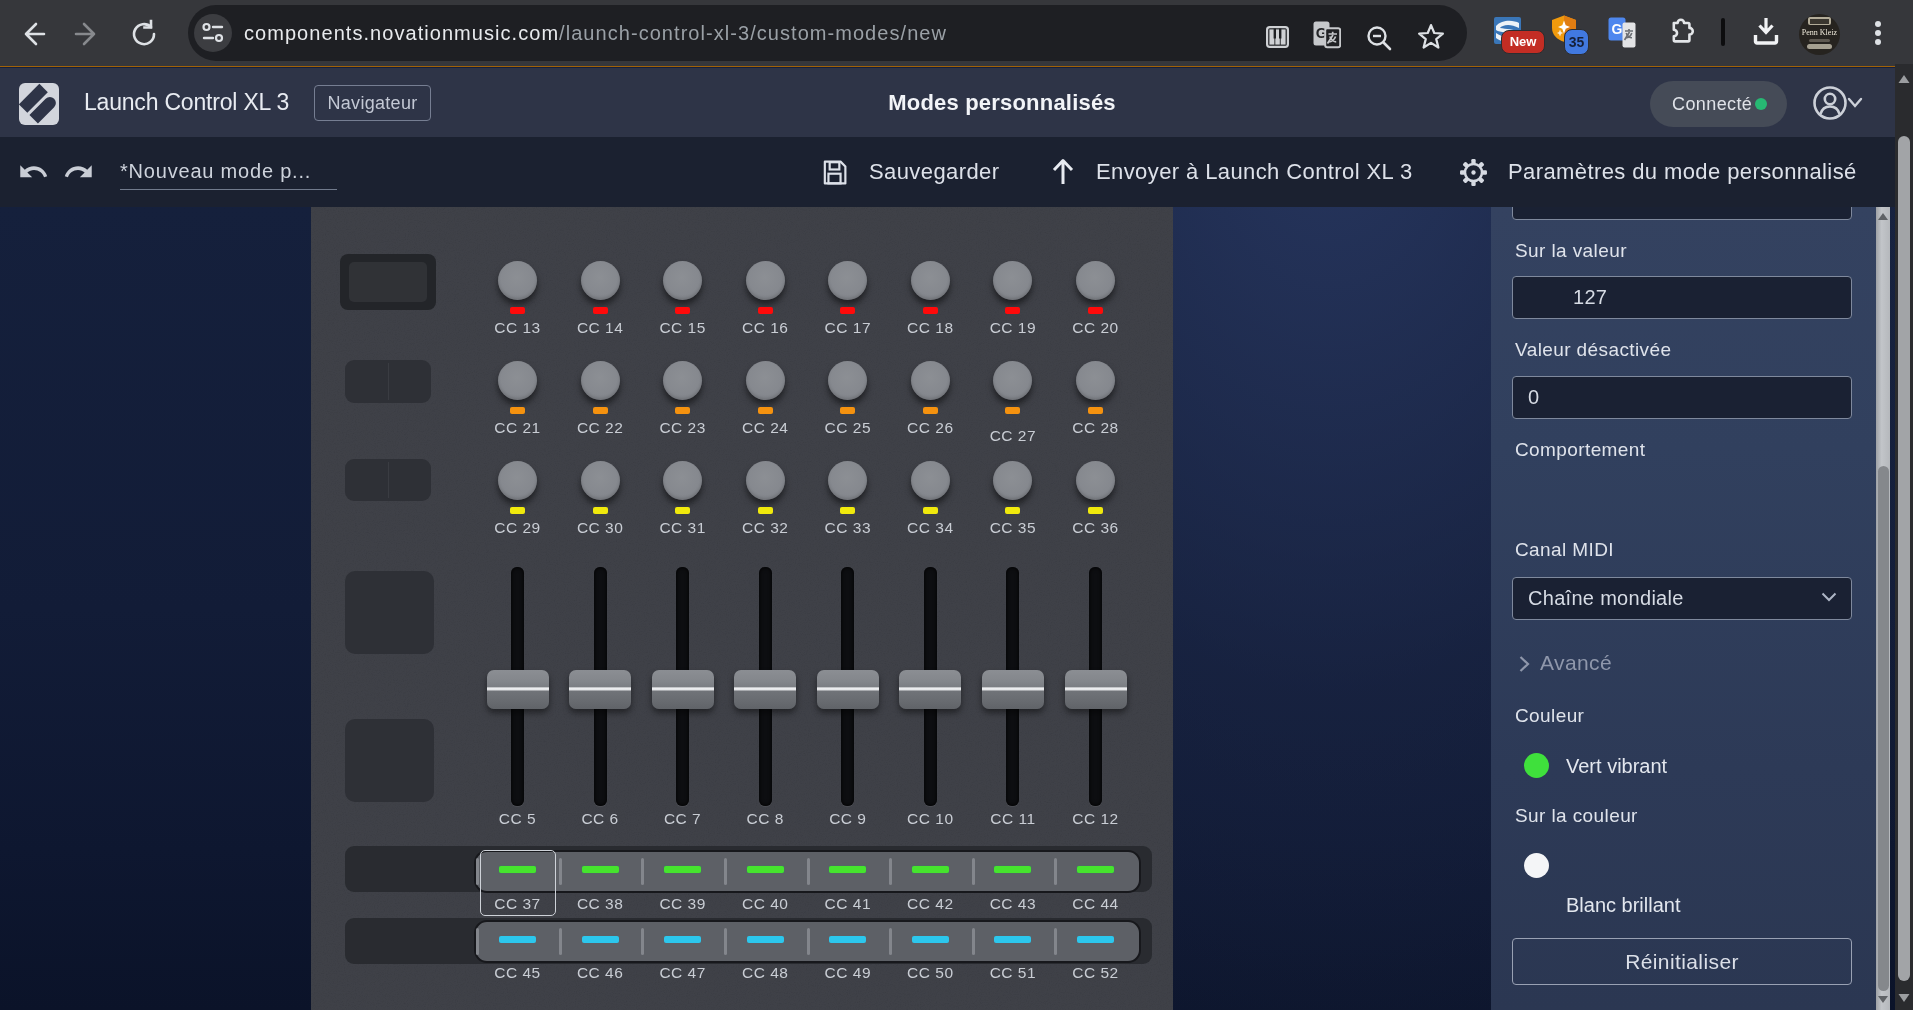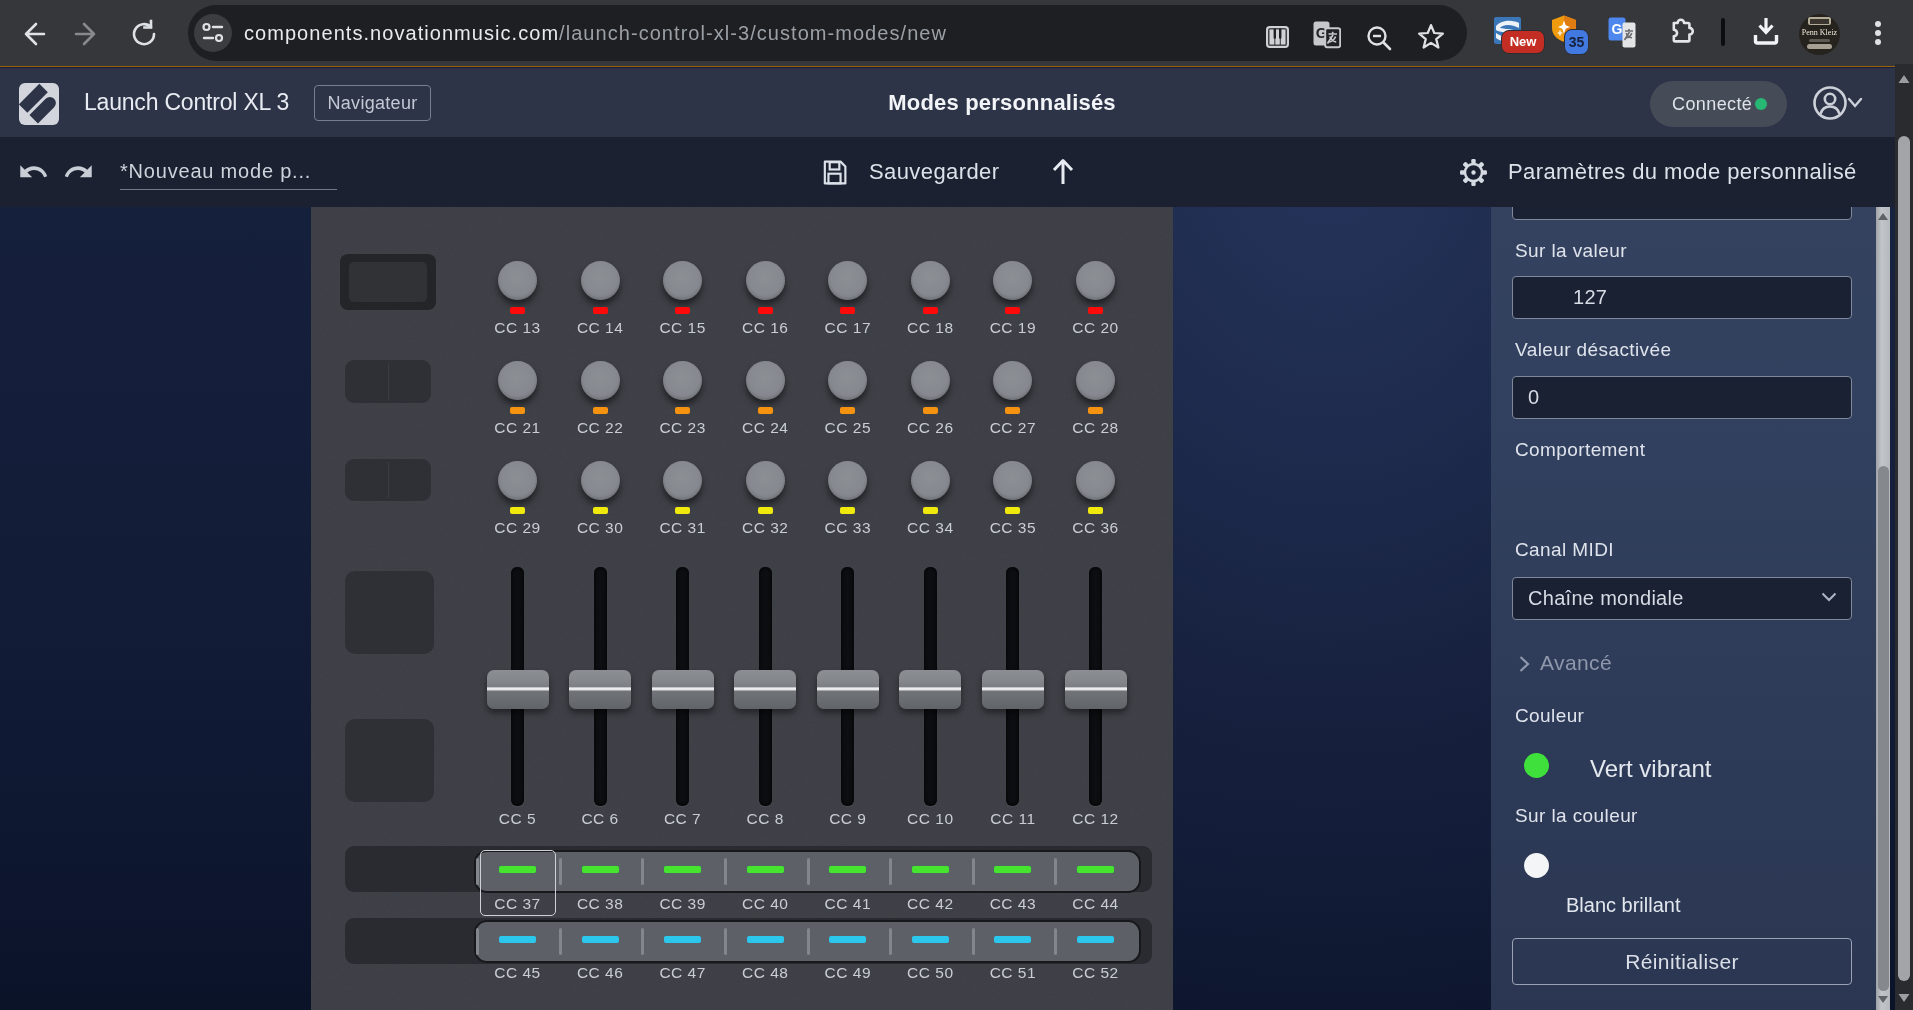--- a/index.html
+++ b/index.html
@@ -179,20 +179,21 @@
 <div id="nameinput" class="abs">*Nouveau mode p...</div>
 <svg class="abs" style="left:820px;top:21px" width="29" height="29" viewBox="0 0 24 24">
       <path d="M4 3 h13 l4 4 v14 h-17 z" stroke="#dde1e9" stroke-width="1.8" fill="none" stroke-linejoin="round"></path>
       <rect x="8" y="3.5" width="8" height="6" stroke="#dde1e9" stroke-width="1.8" fill="none"></rect>
       <rect x="7" y="13" width="10" height="8" stroke="#dde1e9" stroke-width="1.8" fill="none"></rect>
     </svg>
 <div class="abs tbtext" style="left:869px;">Sauvegarder</div>
 <svg class="abs" style="left:1050px;top:20px" width="26" height="30" viewBox="0 0 26 30">
       <path d="M13 27 V4 M4 13 L13 3.5 L22 13" stroke="#e8ebf1" stroke-width="3" fill="none" stroke-linejoin="round"></path>
     </svg>
+<div class="abs tbtext" style="left:1096px;">Envoyer à Launch Control XL 3</div>
 <svg class="abs" style="left:1459px;top:21px" width="29" height="29" viewBox="0 0 28 28">
       <g fill="#d6dae2">
         <g>
           <rect x="11.9" y="1" width="4.2" height="5" rx="1.2"></rect>
           <rect x="11.9" y="22" width="4.2" height="5" rx="1.2"></rect>
           <rect x="1" y="11.9" width="5" height="4.2" rx="1.2"></rect>
           <rect x="22" y="11.9" width="5" height="4.2" rx="1.2"></rect>
           <g transform="rotate(45 14 14)">
             <rect x="11.9" y="1" width="4.2" height="5" rx="1.2"></rect>
             <rect x="11.9" y="22" width="4.2" height="5" rx="1.2"></rect>
@@ -260,21 +261,21 @@
 <div class="abs led" style="left:447.2px;top:200px;background:#f5920f;"></div>
 <div class="abs cclab" style="left:419.7px;top:212px;">CC 24</div>
 <div class="abs knob" style="left:517.8px;top:153.5px;"></div>
 <div class="abs led" style="left:529.8px;top:200px;background:#f5920f;"></div>
 <div class="abs cclab" style="left:502.3px;top:212px;">CC 25</div>
 <div class="abs knob" style="left:600.3px;top:153.5px;"></div>
 <div class="abs led" style="left:612.3px;top:200px;background:#f5920f;"></div>
 <div class="abs cclab" style="left:584.8px;top:212px;">CC 26</div>
 <div class="abs knob" style="left:682.9px;top:153.5px;"></div>
 <div class="abs led" style="left:694.9px;top:200px;background:#f5920f;"></div>
-<div class="abs cclab" style="left:667.4px;top:212px;">CC 27</div>
+<div class="abs cclab" style="left:667.4px;top:220px;">CC 27</div>
 <div class="abs knob" style="left:765.5px;top:153.5px;"></div>
 <div class="abs led" style="left:777.5px;top:200px;background:#f5920f;"></div>
 <div class="abs cclab" style="left:750.0px;top:212px;">CC 28</div>
 <div class="abs knob" style="left:187.5px;top:253.5px;"></div>
 <div class="abs led" style="left:199.5px;top:300px;background:#f0e90c;"></div>
 <div class="abs cclab" style="left:172.0px;top:312px;">CC 29</div>
 <div class="abs knob" style="left:270.1px;top:253.5px;"></div>
 <div class="abs led" style="left:282.1px;top:300px;background:#f0e90c;"></div>
 <div class="abs cclab" style="left:254.6px;top:312px;">CC 30</div>
 <div class="abs knob" style="left:352.6px;top:253.5px;"></div>
@@ -387,21 +388,21 @@
 <svg class="chev" viewBox="0 0 16 10">
           <path d="M1.5 1.5 L8 8 L14.5 1.5" stroke="#aeb6c6" stroke-width="2" fill="none"></path>
         </svg>
 </div>
 <svg class="abs" style="left:27px;top:448px" width="12" height="18" viewBox="0 0 12 18">
         <path d="M2.5 2 L10 9 L2.5 16" stroke="#8f97ab" stroke-width="2.2" fill="none"></path>
       </svg>
 <div class="abs" style="left:49px;top:444px;font-size:21px;color:#8f97ab;letter-spacing:0.4px;">Avancé</div>
 <div class="abs sblab" style="top:498px;">Couleur</div>
 <div class="abs" style="left:33px;top:546px;width:25px;height:25px;border-radius:50%;background:#3fe03c;"></div>
-<div class="abs" style="left:75px;top:548px;font-size:24px;color:#e3e7ee;margin-left:24px;">Vert vibrant</div>
+<div class="abs" style="left:75px;top:548px;font-size:20px;color:#e3e7ee;">Vert vibrant</div>
 <div class="abs sblab" style="top:598px;">Sur la couleur</div>
 <div class="abs" style="left:33px;top:646px;width:25px;height:25px;border-radius:50%;background:#f4f5f7;"></div>
 <div class="abs" style="left:75px;top:648px;font-size:20px;color:#e3e7ee;margin-top:39px;">Blanc brillant</div>
 <div class="abs" style="left:21px;top:731px;width:340px;height:47px;border:1px solid #99a1b3;border-radius:4px;box-sizing:border-box;color:#dbdfe8;font-size:21px;text-align:center;line-height:45px;letter-spacing:0.4px;">Réinitialiser</div>
 </div>
 <div id="sbscroll" class="abs"></div>
 <svg class="abs" style="left:1877px;top:5px" width="12" height="10" viewBox="0 0 12 10">
       <path d="M6 1 L11 8 H1 Z" fill="#5f6266"></path>
     </svg>
 <div id="sbthumb" class="abs" style="top:259px;height:525px;"></div>

